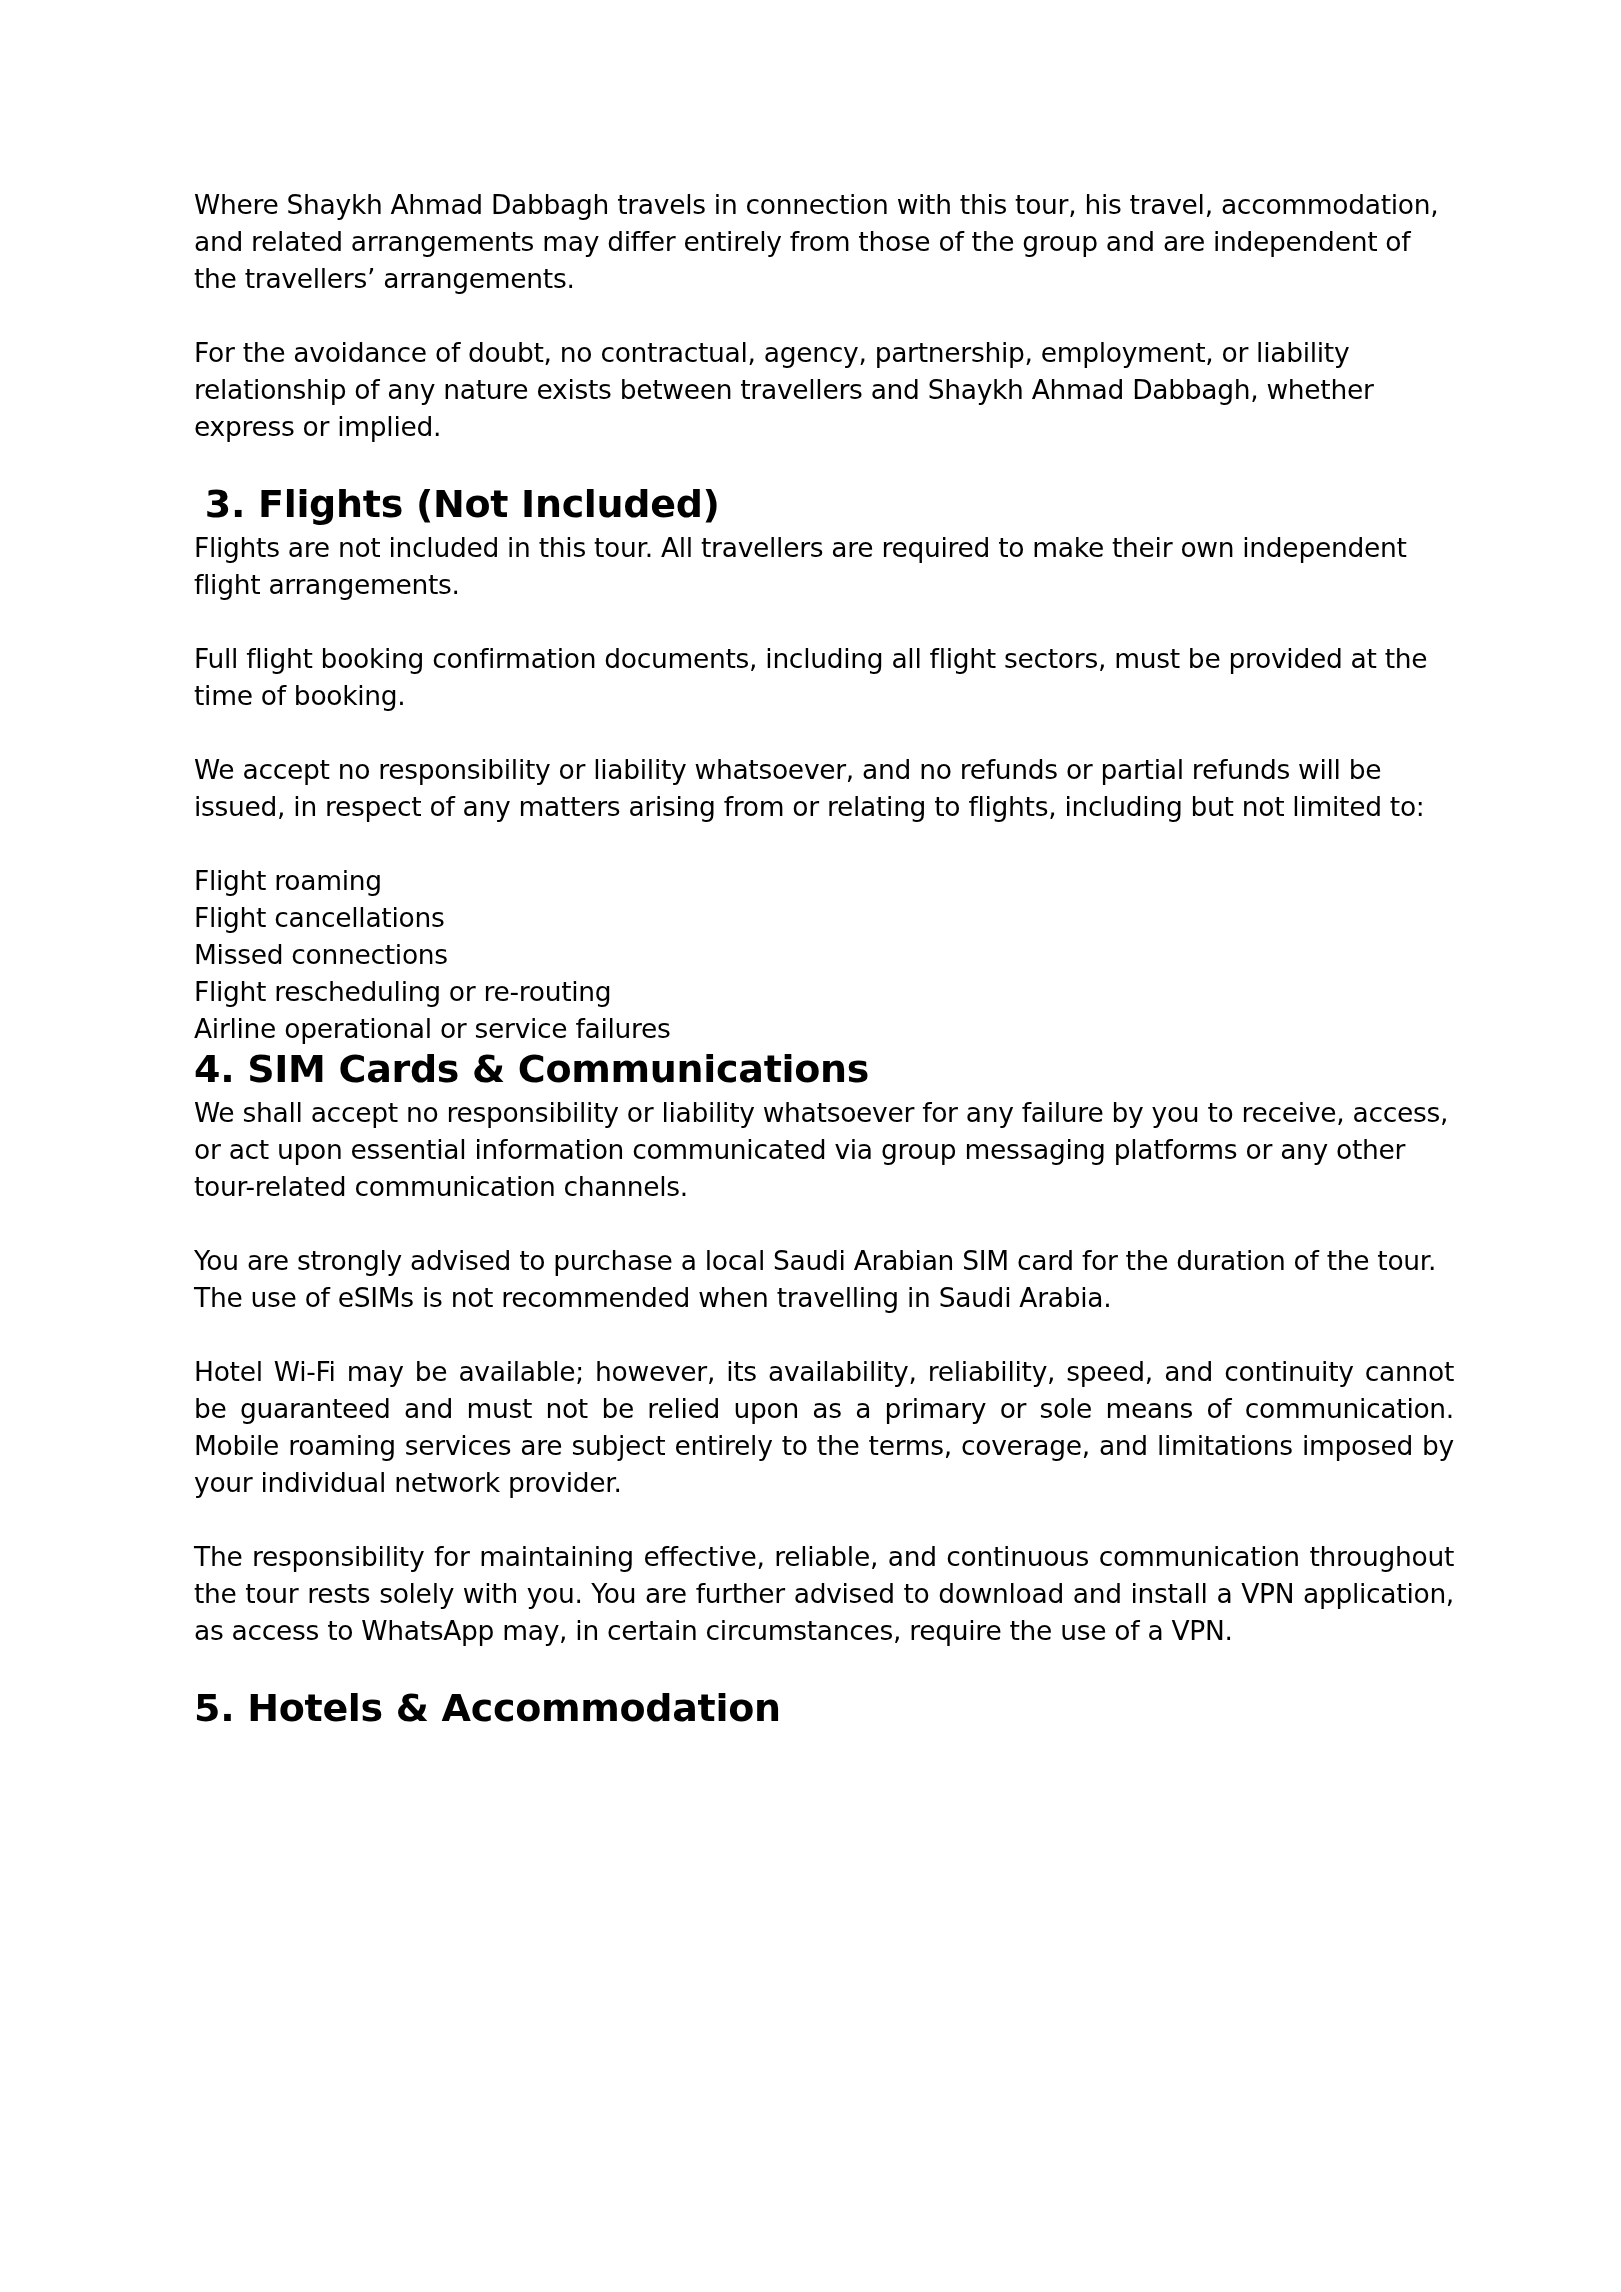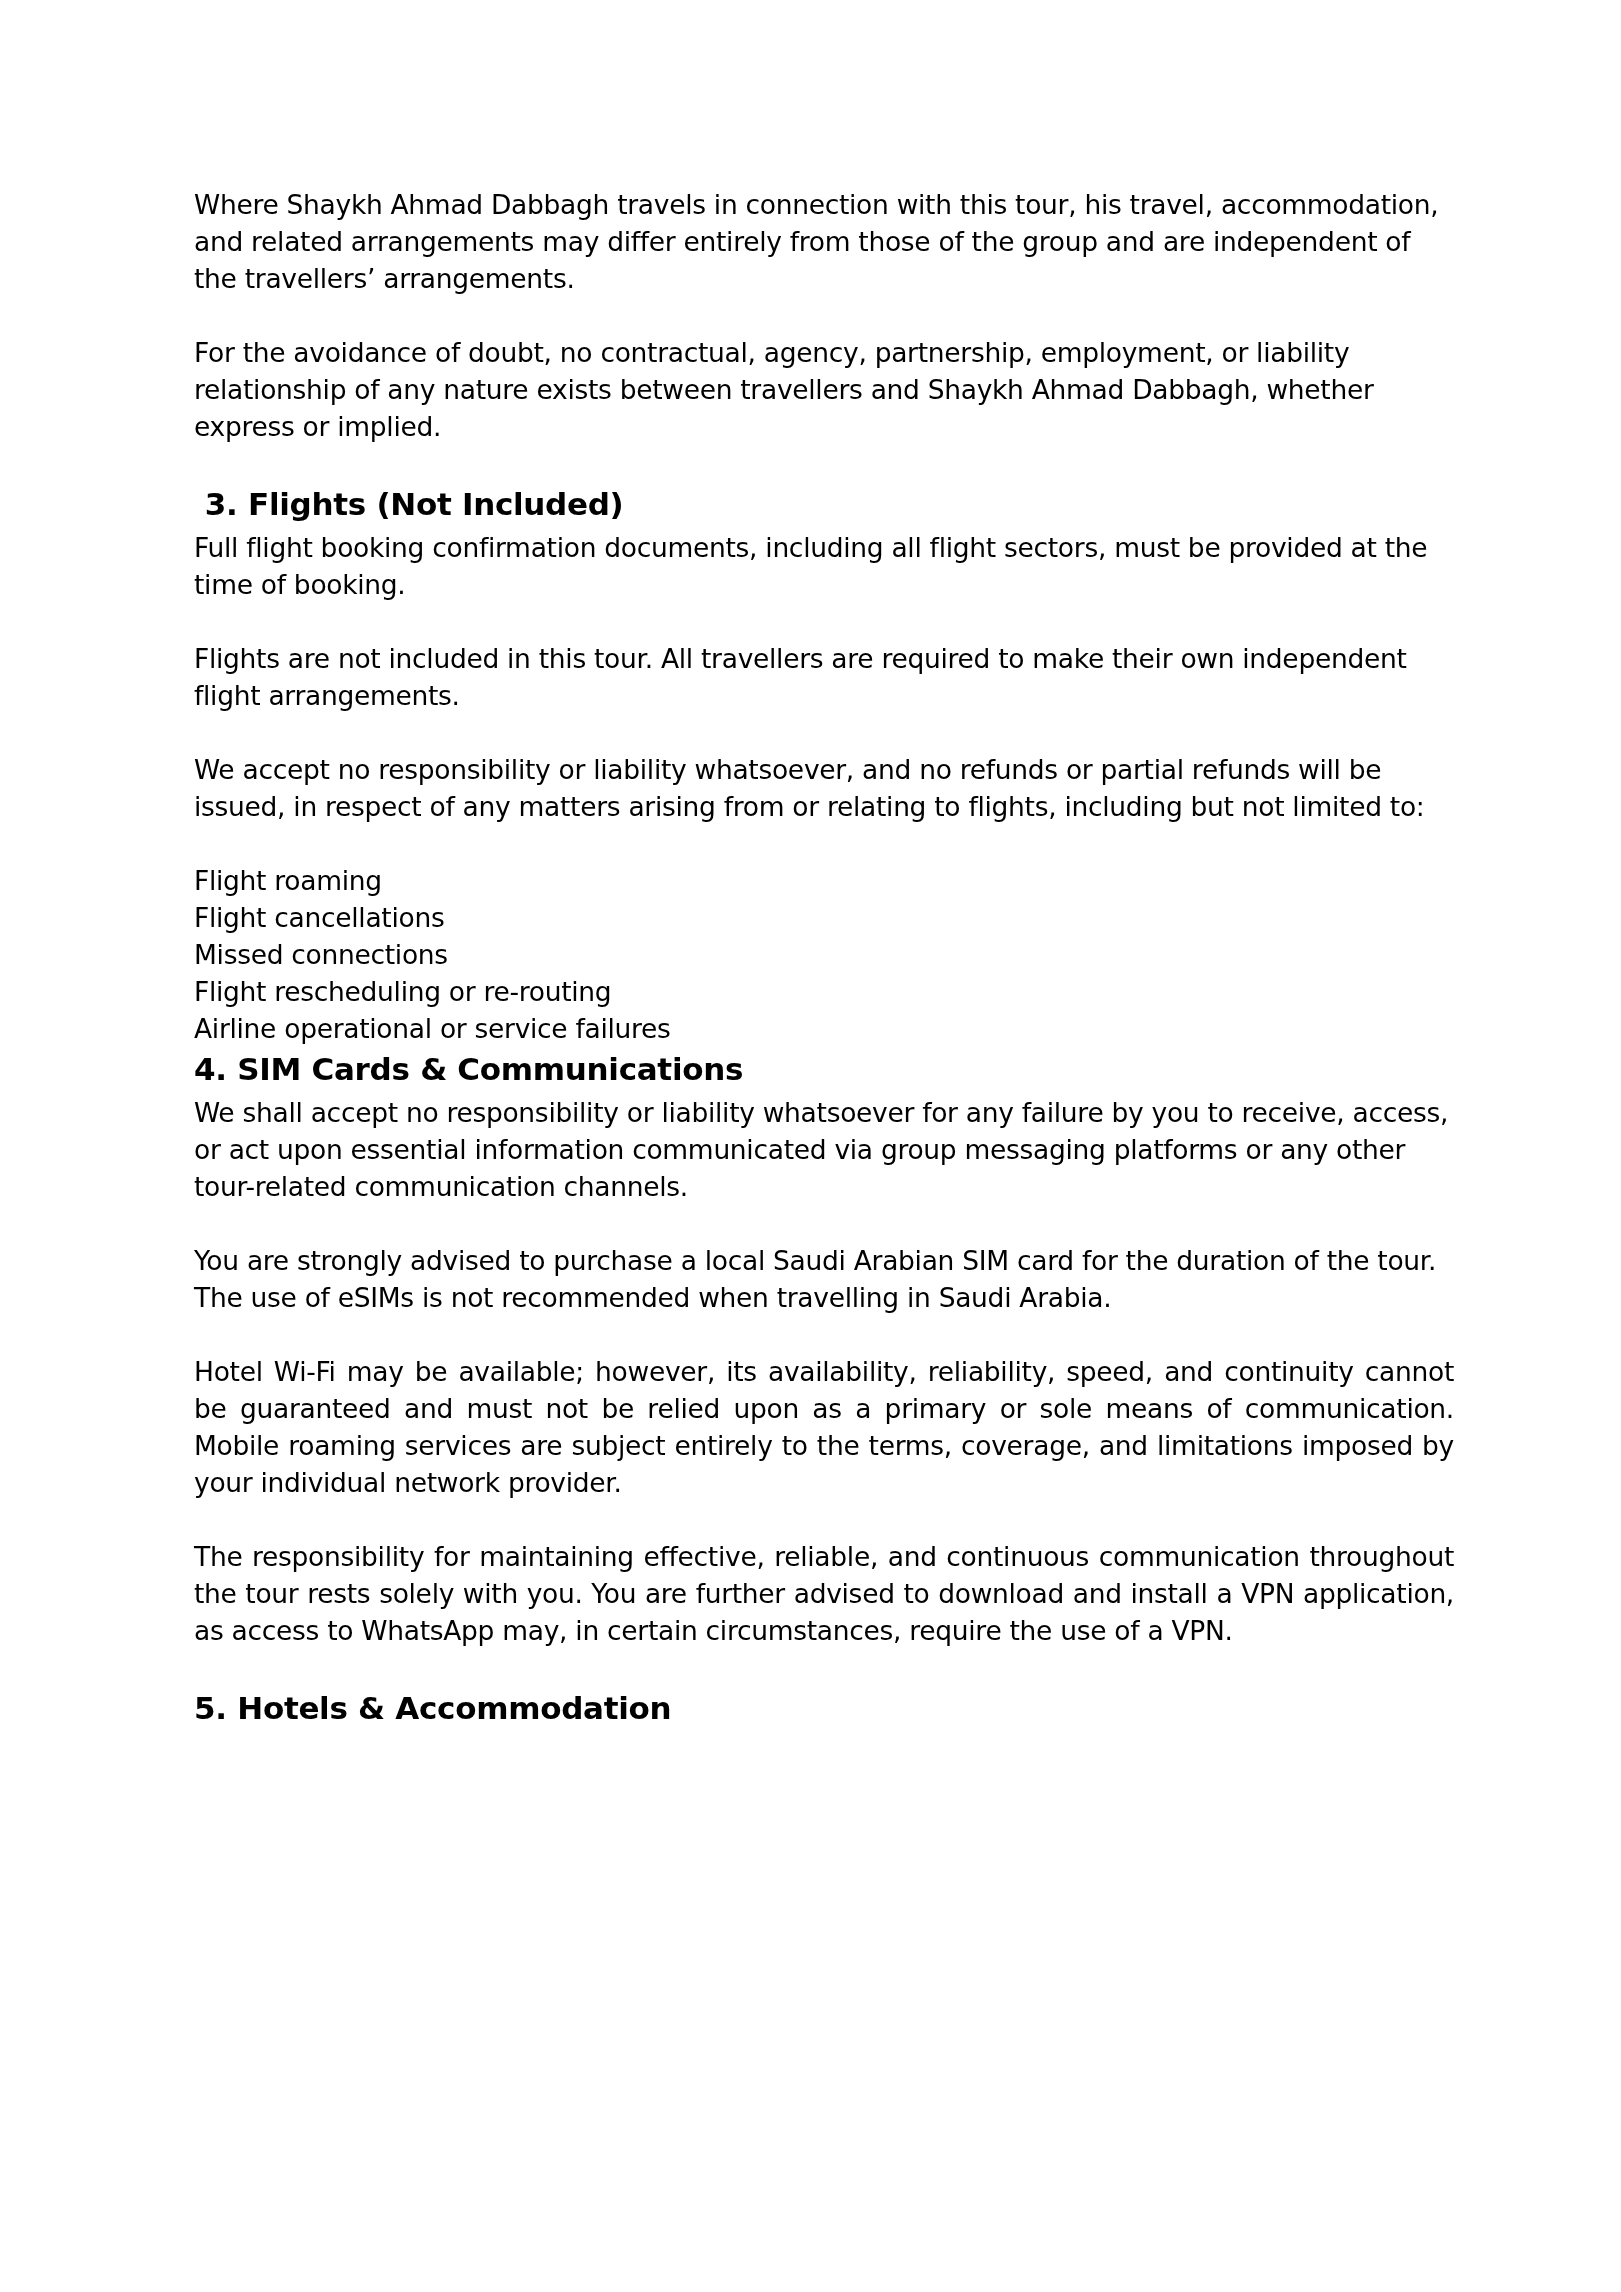--- a/index.html
+++ b/index.html
@@ -21,21 +21,21 @@
     letter-spacing: -0.3px;
     overflow: hidden;
   }
   .page p {
     margin: 0 0 37px 0;
   }
   .page p.line {
     margin: 0;
   }
   .page h2 {
-    font-size: 31px;
+    font-size: 38px;
     line-height: 45px;
     font-weight: 700;
     margin: 0 0 2px 0;
     letter-spacing: -0.3px;
   }
   .page h2.indent {
     padding-left: 10.8px;
   }
   .bold-label {
     font-weight: 700;
@@ -50,23 +50,23 @@
 <body>
 
 <div class="page">
 
   <p>Where Shaykh Ahmad Dabbagh travels in connection with this tour, his travel, accommodation, and related arrangements may differ entirely from those of the group and are independent of the travellers’ arrangements.</p>
 
   <p>For the avoidance of doubt, no contractual, agency, partnership, employment, or liability relationship of any nature exists between travellers and Shaykh Ahmad Dabbagh, whether express or implied.</p>
 
   <h2 class="indent">3. Flights (Not Included)</h2>
 
+  <p>Flights are not included in this tour. All travellers are required to make their own independent flight arrangements.</p>
+
   <p>Full flight booking confirmation documents, including all flight sectors, must be provided at the time of booking.</p>
-
-  <p>Flights are not included in this tour. All travellers are required to make their own independent flight arrangements.</p>
 
 
   <p>We accept no responsibility or liability whatsoever, and no refunds or partial refunds will be issued, in respect of any matters arising from or relating to flights, including but not limited to:</p>
 
   <div>
     <p class="line">Flight roaming</p>
     <p class="line">Flight cancellations</p>
     <p class="line">Missed connections</p>
     <p class="line">Flight rescheduling or re-routing</p>
     <p class="line">Airline operational or service failures</p>

